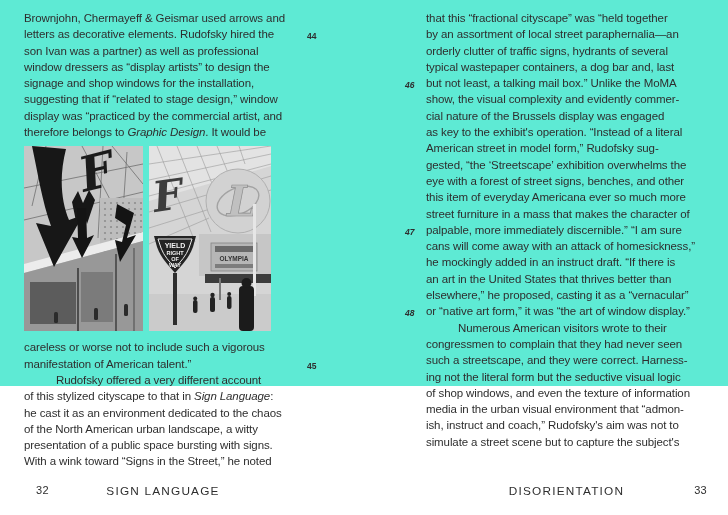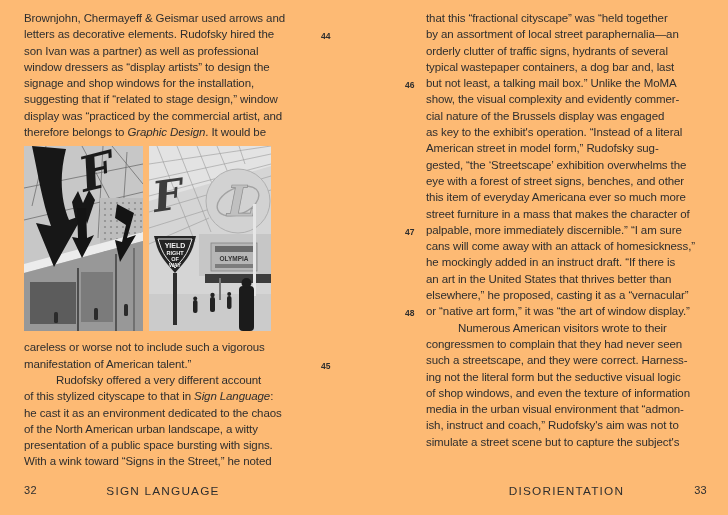--- a/index.html
+++ b/index.html
@@ -1,43 +1,43 @@
 <!DOCTYPE html>
 <html><head>
 <meta charset="utf-8">
 <style>
   html,body{margin:0;padding:0;}
   body{
     width:728px;height:515px;overflow:hidden;background:#ffffff;
     font-family:"Liberation Sans", sans-serif;
   }
-  .spread{position:relative;width:728px;height:515px;background:#fdba74;}
+  .spread{position:relative;width:728px;height:386px;background:#5eead4;}
   .col{position:absolute;top:10px;}
   .col-left{left:24px;width:278px;}
   .col-right{left:426px;width:281px;}
   .tline{
     position:relative;white-space:nowrap;
     font-size:11.5px;line-height:16.3px;height:16.3px;
     letter-spacing:-0.1px;color:#2e2e2e;
   }
   .tline .it{font-style:italic;}
   .tline.indent{text-indent:32px;}
   .fnote{
     position:absolute;top:2px;font-size:8.5px;font-weight:bold;
     letter-spacing:0;color:#2e2e2e;text-indent:0;
   }
-  .fnote.note-right{left:297px;}
-  .fnote.note-left{left:-21px;}
+  .fnote.note-right{left:283px;}
+  .fnote.note-left{left:-21px;font-style:italic;}
   .photos{display:flex;gap:6px;margin:6px 0 8px 0;}
   .photo{display:block;background:#cccccc;}
   .footer{position:absolute;top:484px;font-size:11.5px;color:#2e2e2e;}
   .footer-left{left:24px;width:278px;}
   .footer-right{left:426px;width:281px;}
   .footer .pageno{position:absolute;top:0;font-size:11px;letter-spacing:0.3px;}
-  .footer-left .pageno{left:0;}
+  .footer-left .pageno{left:12px;}
   .footer-right .pageno{right:0;}
   .footer .running{display:block;text-align:center;letter-spacing:1.2px;font-size:11.8px;}
 </style>
 </head>
 <body>
 
 <div class="spread">
 
   <div class="col col-left">
     <div>

